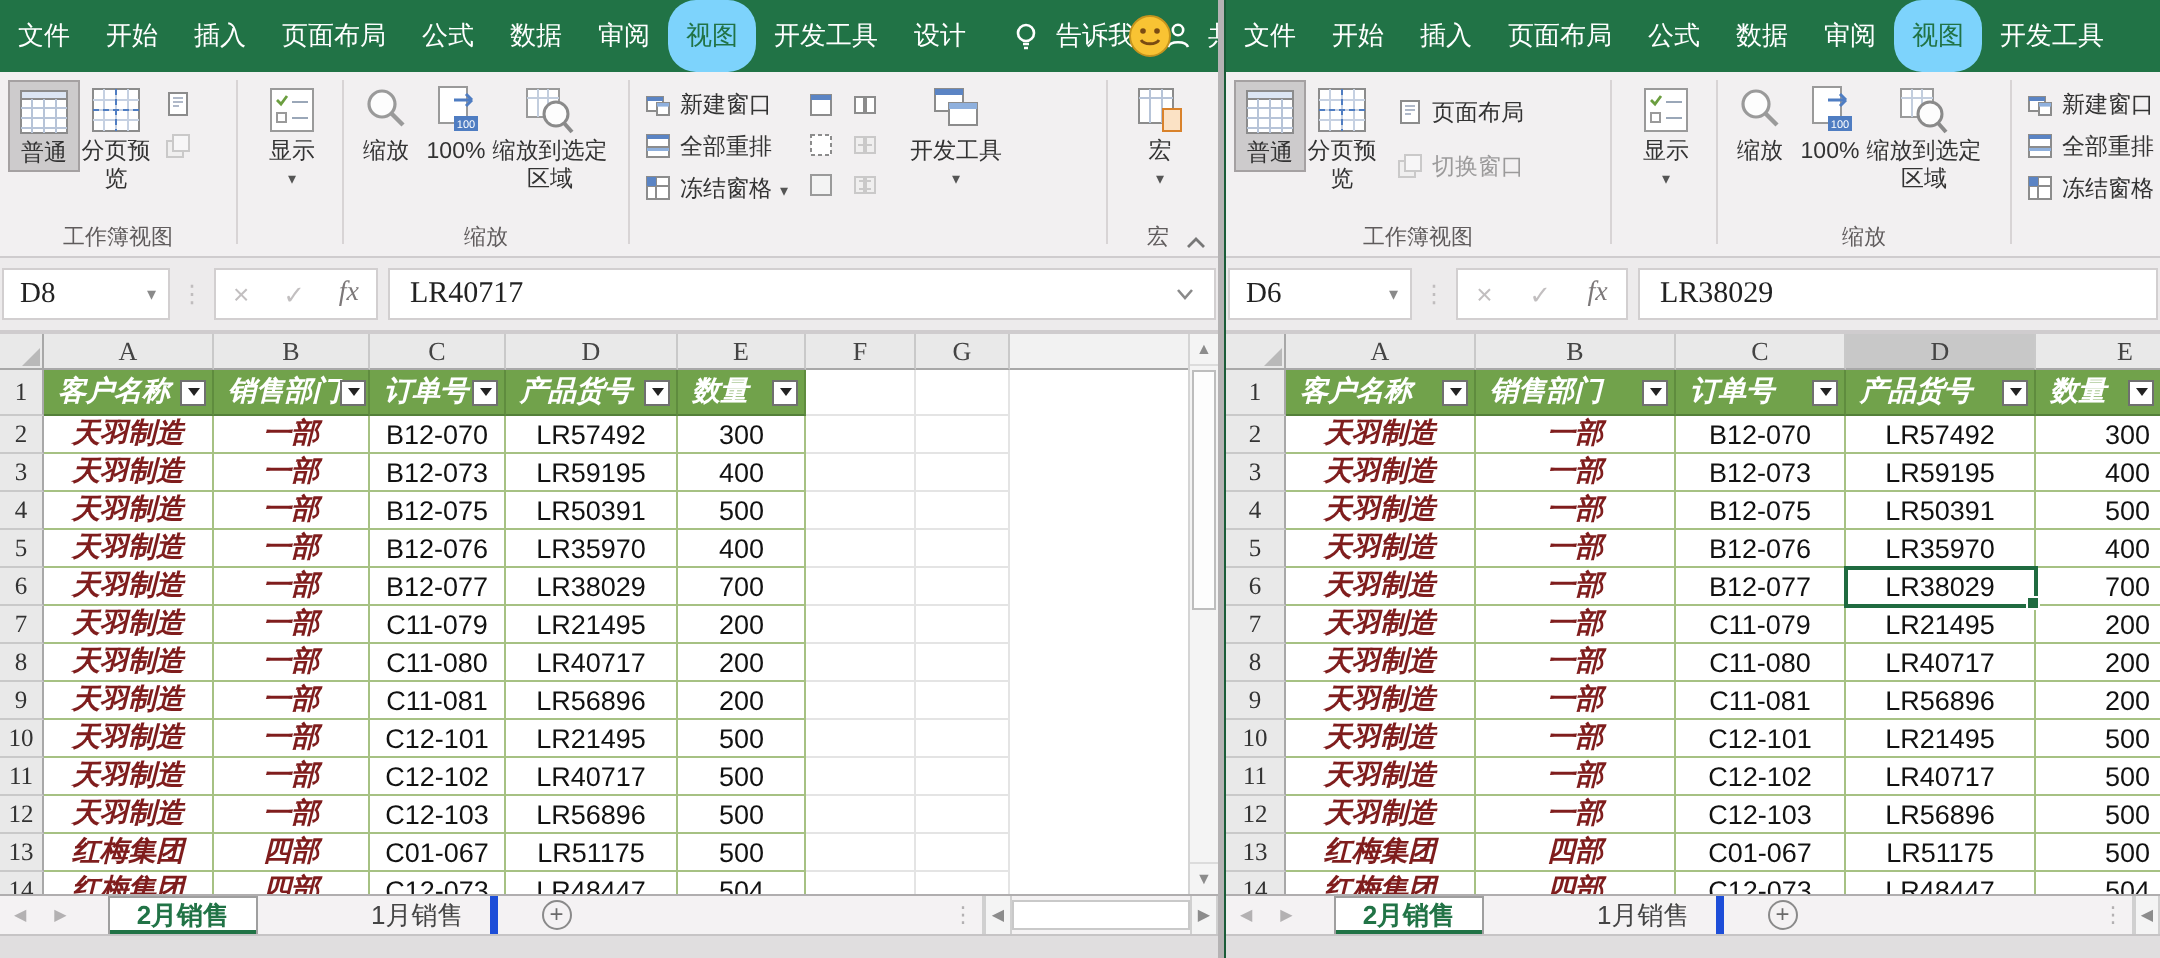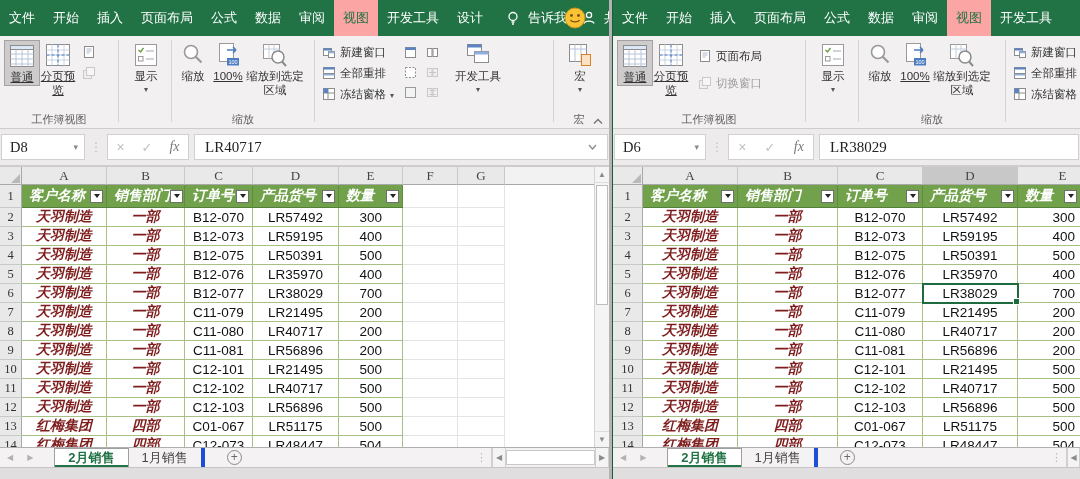--- a/index.html
+++ b/index.html
@@ -6,36 +6,36 @@
   html,body { width:1080px; height:479px; }
   body { position:relative; background:#b5b3b4; font-family:"Liberation Sans",sans-serif; overflow:hidden; }
 
   .window { position:absolute; top:0; height:479px; background:#fff; overflow:hidden; display:flex; flex-direction:column; }
   .w-left  { left:0;   width:609px; }
   .w-right { left:612px; width:468px; border-left:1px solid #1a5c38; }
 
   
   .tabbar { height:36px; background:#217346; display:flex; align-items:stretch; color:#fff; font-size:13px; flex:none; }
   .mtab { padding:0 9px; display:flex; align-items:center; white-space:nowrap; cursor:default; }
-  .mtab.active { background:#fca5a5; color:#217346; }
+  .mtab.active { background:#7dd3fc; color:#217346;border-radius:14px; }
   .tdiv { width:1px; background:rgba(255,255,255,.4); margin:10px 3px; }
   .tellme,.share { display:flex; align-items:center; gap:7px; padding:0 7px; white-space:nowrap; }
   .share { margin-left:auto; margin-right:62px; }
 
   
   .ribbon { height:93px; background:#f2f0f1; border-bottom:1px solid #cfccce; display:flex; position:relative; flex:none; }
   .rgroup { display:flex; flex-direction:column; flex:none; }
   .ritems { flex:1; display:flex; align-items:flex-start; padding:4px 2px 0 4px; }
   .glabel { height:16px; font-size:11px; color:#605c5d; text-align:center; line-height:14px; white-space:nowrap; }
   .gsep { width:1px; background:#d8d4d5; margin:4px 0 6px; flex:none; }
   .bigbtn { display:flex; flex-direction:column; align-items:center; font-size:11.5px; color:#333;
             text-align:center; line-height:1.18; padding:2px 2px 0; }
   .bigbtn.sel { background:#cdcbcc; border:1px solid #a5a1a2; }
   .blabel { margin-top:2px; }
-  .w34{width:34px;} .w36{width:36px;} .w44{width:36px;text-decoration:underline;} .w48{width:48px;} .w58{width:58px;} .w62{width:62px;}
+  .w34{width:34px;} .w36{width:36px;} .w44{width:36px;} .w48{width:48px;} .w58{width:58px;} .w62{width:62px;}
   .dd { font-size:8px; color:#555; line-height:7px; margin-top:2px; }
   .minicol { display:flex; flex-direction:column; gap:5px; margin:4px 0 0 4px; }
   .minibtn { width:18px; height:16px; display:flex; align-items:center; justify-content:center; }
   .dis { opacity:.45; }
   .stackcol { display:flex; flex-direction:column; gap:1px; margin-top:2px; }
   .stackbtn { display:flex; align-items:center; gap:4px; font-size:11.5px; color:#333; height:20px; padding:0 3px; white-space:nowrap; }
   .textcol { display:flex; flex-direction:column; gap:7px; margin:6px 0 0 6px; }
   .collapse { position:absolute; right:6px; bottom:3px; }
 
   
@@ -100,21 +100,21 @@
   .vthumb { position:absolute; top:18px; left:1px; right:1px; height:120px; background:#fdfdfd; border:1px solid #bdbdbd; }
 
   
   .selbox { position:absolute; left:309px; top:116px; width:97px; height:21px; border:2px solid #1f6b40; }
   .selbox::after { content:""; position:absolute; right:-3px; bottom:-3px; width:5px; height:5px; background:#1f6b40; border:1px solid #fff; }
 
   
   .sheetbar { height:20px; background:#f4f2f3; border-top:1px solid #b0aeaf; display:flex; align-items:stretch;
               font-size:13px; color:#444; flex:none; position:relative; }
   .snav { display:flex; align-items:center; padding:0 7px; font-size:8px; color:#b3b1b2; }
-  .stabs { display:flex; margin-left:14px; }
+  .stabs { display:flex; margin-left:14px;gap:44px; }
   .stab { padding:0 13px; display:flex; align-items:center; border-right:4px solid #1d4ed8; white-space:nowrap; }
   .stab.active { background:#fff; color:#217346; font-weight:bold; border:1px solid #9f9f9f; border-bottom:none; box-shadow:inset 0 -2px 0 #217346; }
   .newsheet { width:15px; height:15px; border:1px solid #8a8a8a; border-radius:50%; color:#6a6a6a; font-size:12px;
               line-height:13px; text-align:center; align-self:center; margin-left:22px; }
   .sdots { align-self:center; color:#b3b1b2; margin-left:auto; margin-right:4px; font-size:11px; }
   .hscroll { display:flex; align-items:stretch; width:118px; flex:none; border-left:1px solid #d0d0d0; }
   .w-right .hscroll { width:14px; }
   .hbtn { width:14px; display:flex; align-items:center; justify-content:center; font-size:8px; color:#8c8c8c; background:#f4f4f4; border-right:1px solid #d0d0d0; border-left:1px solid #d0d0d0; }
   .htrack { flex:1; background:#fff; border:1px solid #c9c9c9; margin:2px 0; }
 

